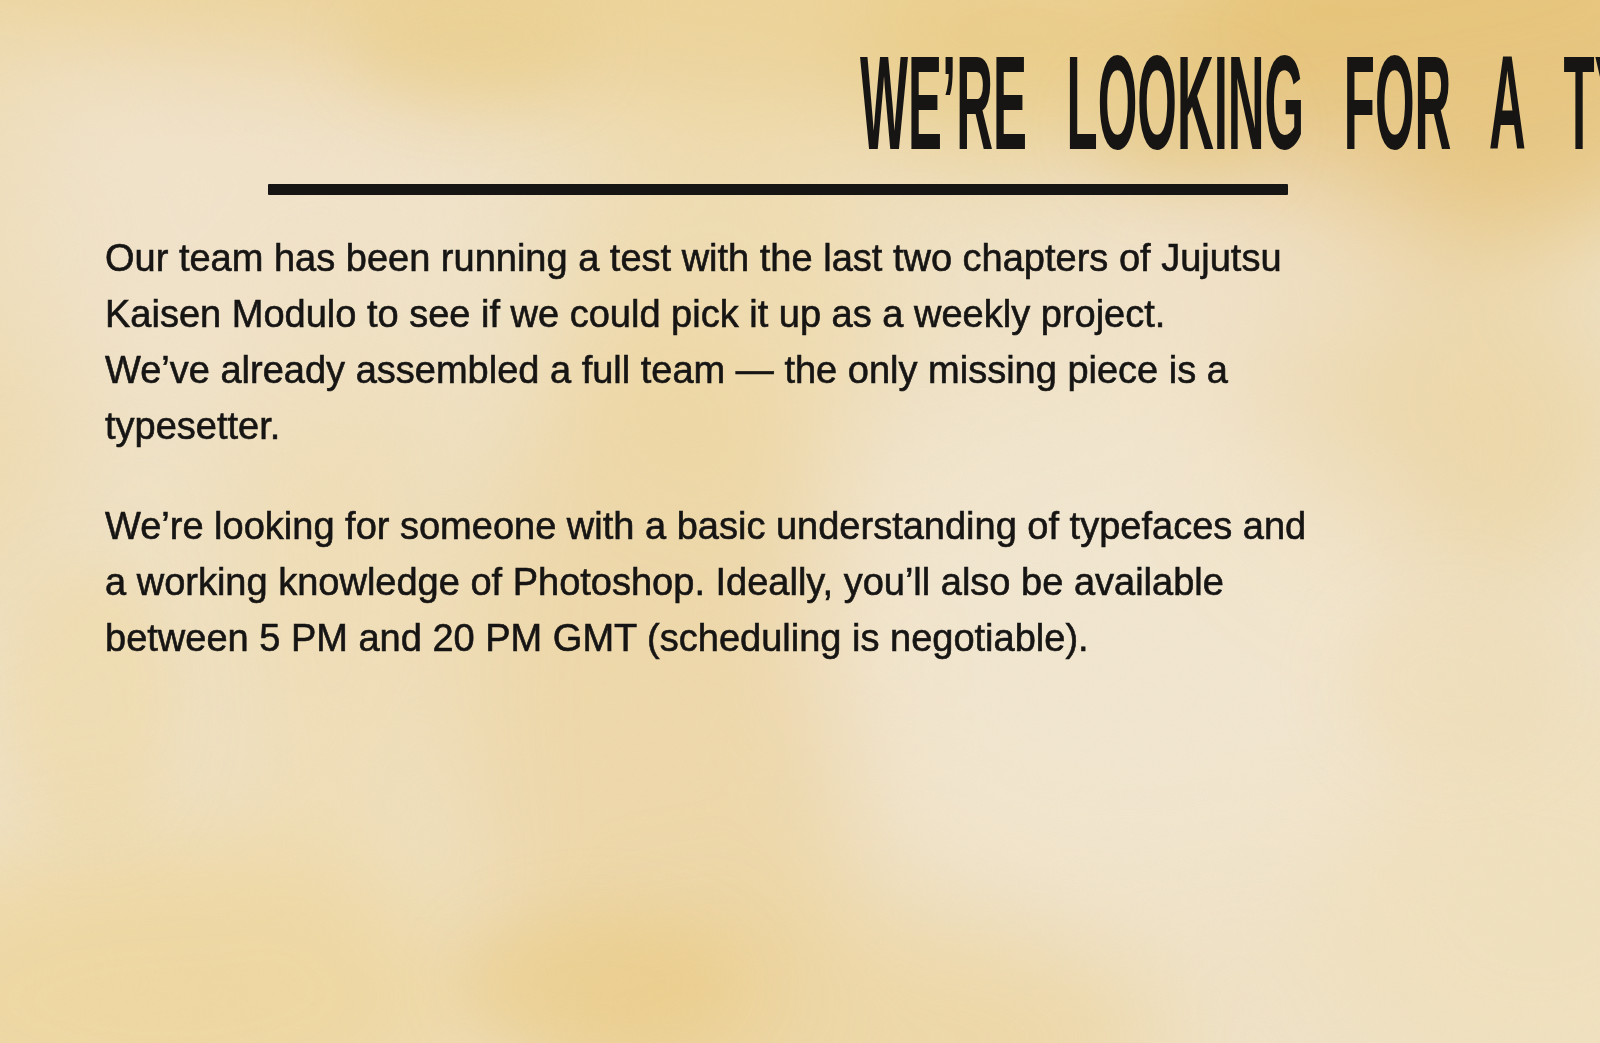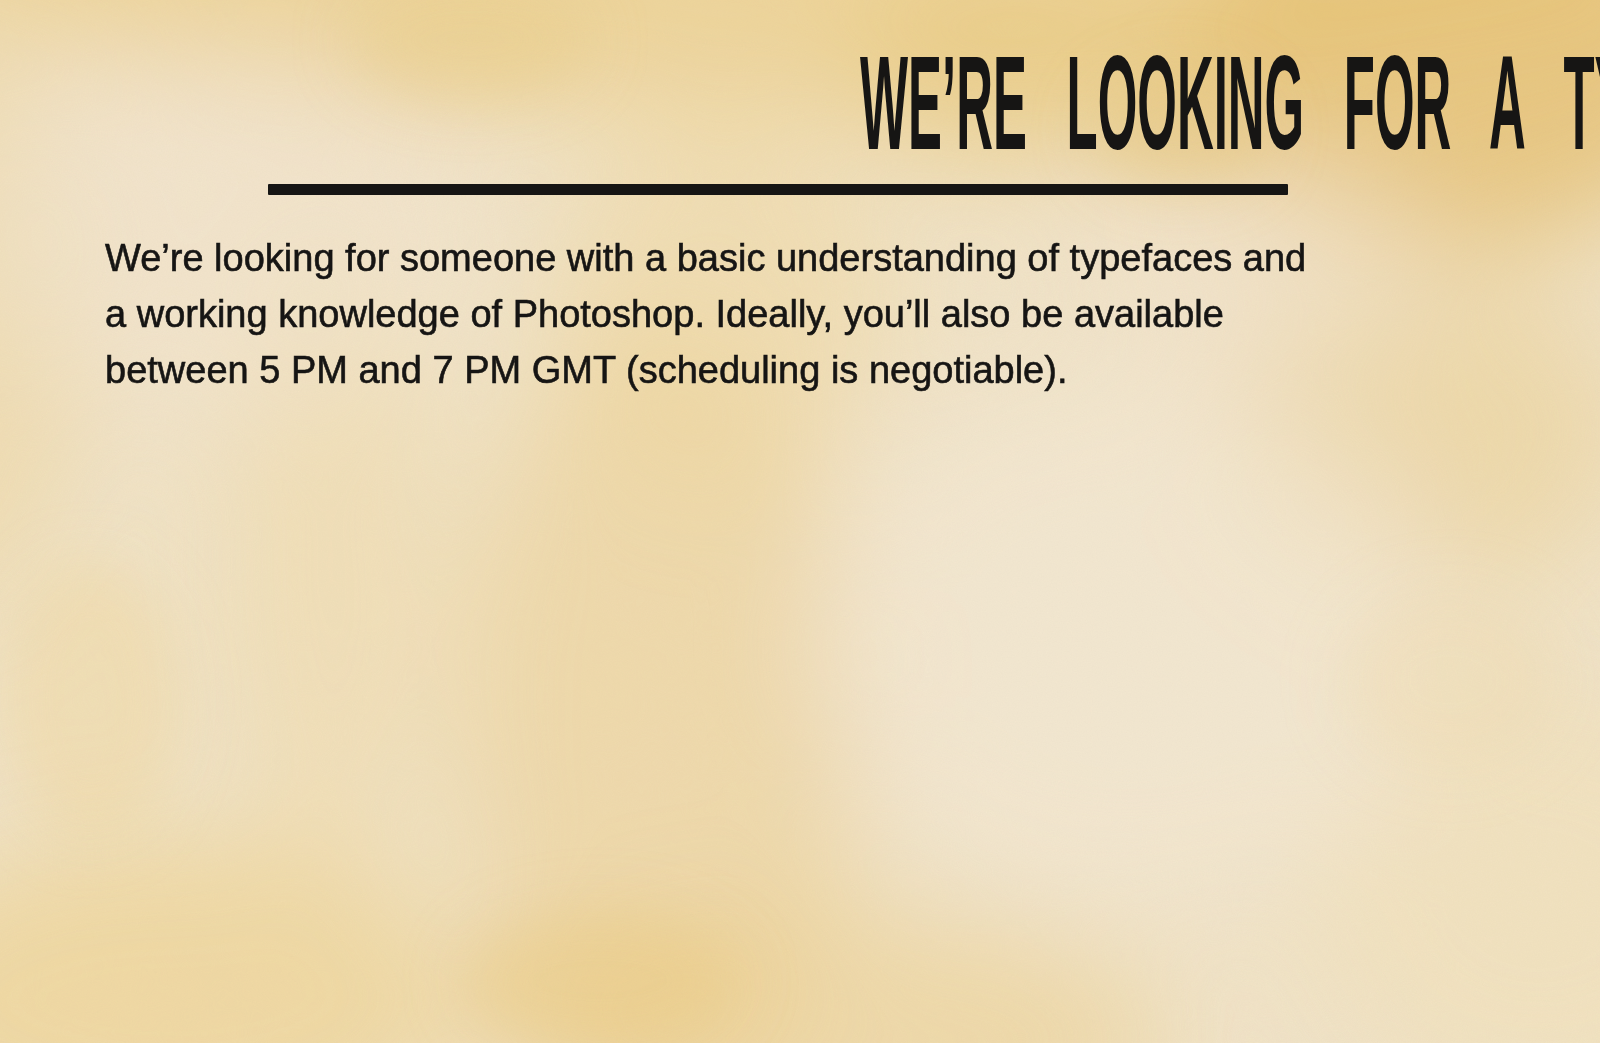--- a/index.html
+++ b/index.html
@@ -139,18 +139,22 @@
 </div>
 
 <div class="content">
 
   <div class="title-wrap">
     <h1 class="poster-title">WE’RE LOOKING FOR A TYPESETTER!</h1>
     <div class="title-underline"></div>
   </div>
 
   <div class="body-text">
+    <p>Our team has been running a test with the last two chapters of Jujutsu
+Kaisen Modulo to see if we could pick it up as a weekly project.
+We’ve already assembled a full team — the only missing piece is a
+typesetter.</p>
     <p>We’re looking for someone with a basic understanding of typefaces and
 a working knowledge of Photoshop. Ideally, you’ll also be available
-between 5 PM and 7 PM GMT (scheduling is negotiable).</p>
+between 5 PM and 20 PM GMT (scheduling is negotiable).</p>
   </div>
 
 </div>
 
 </body></html>

